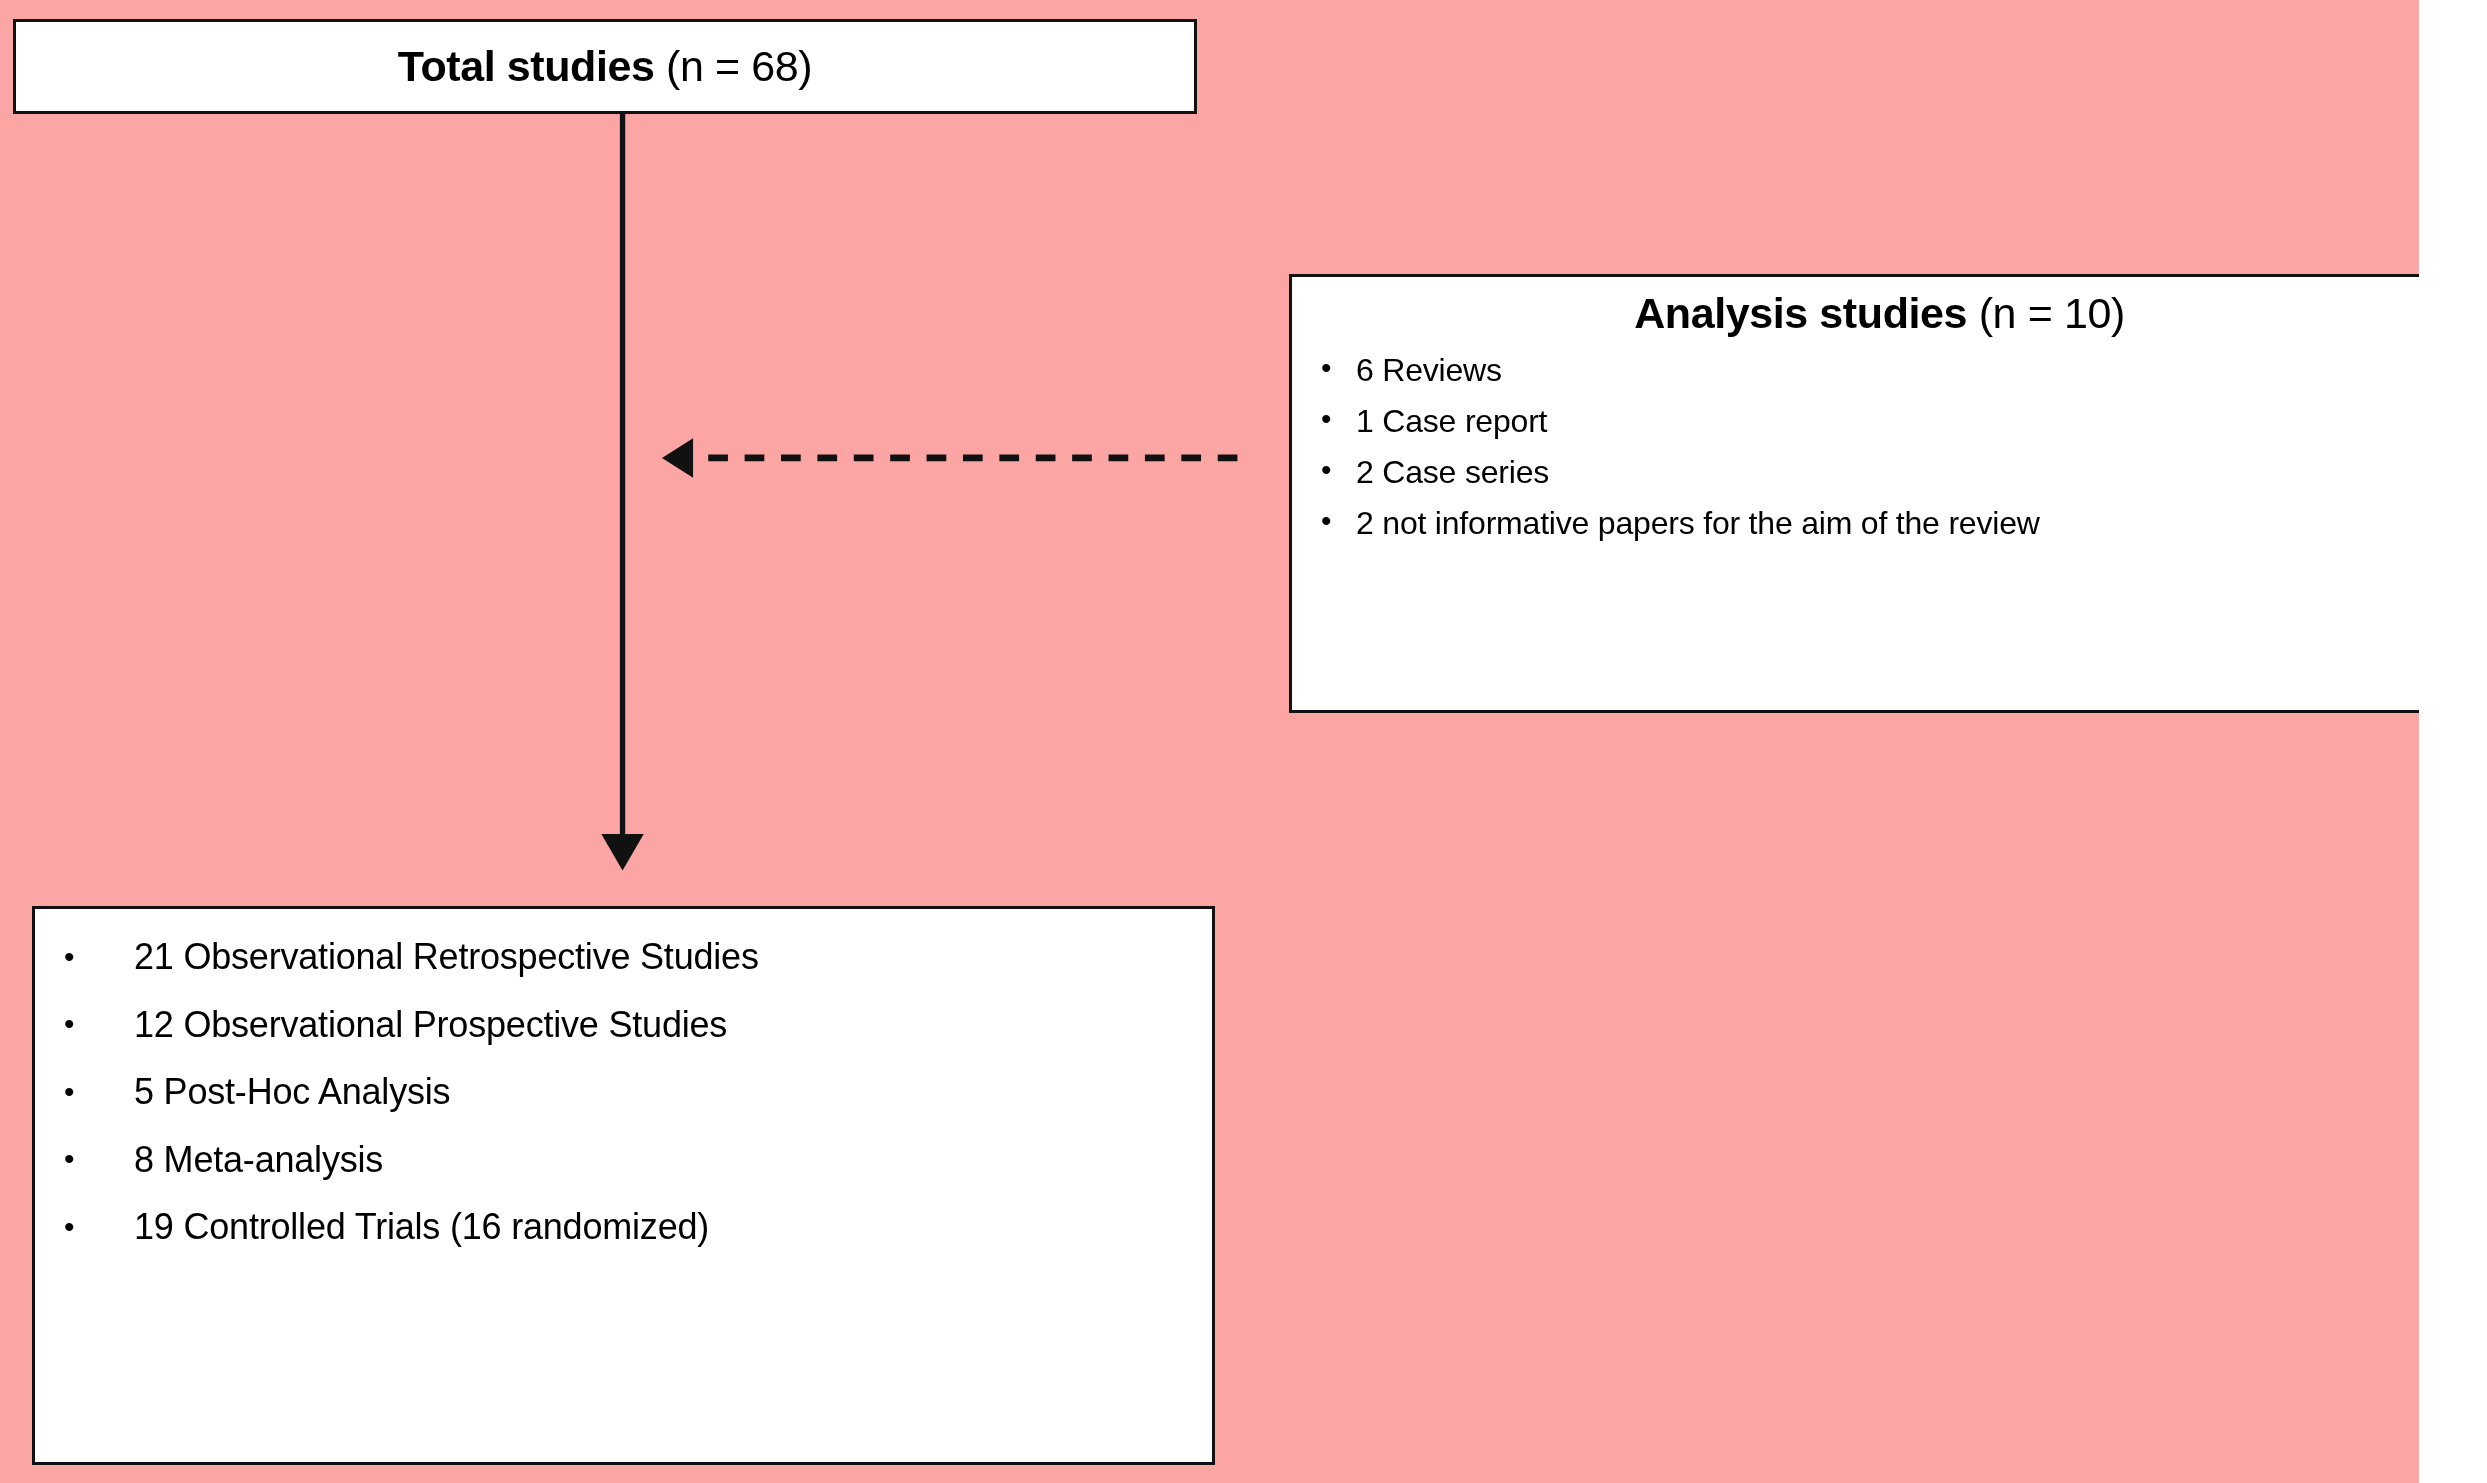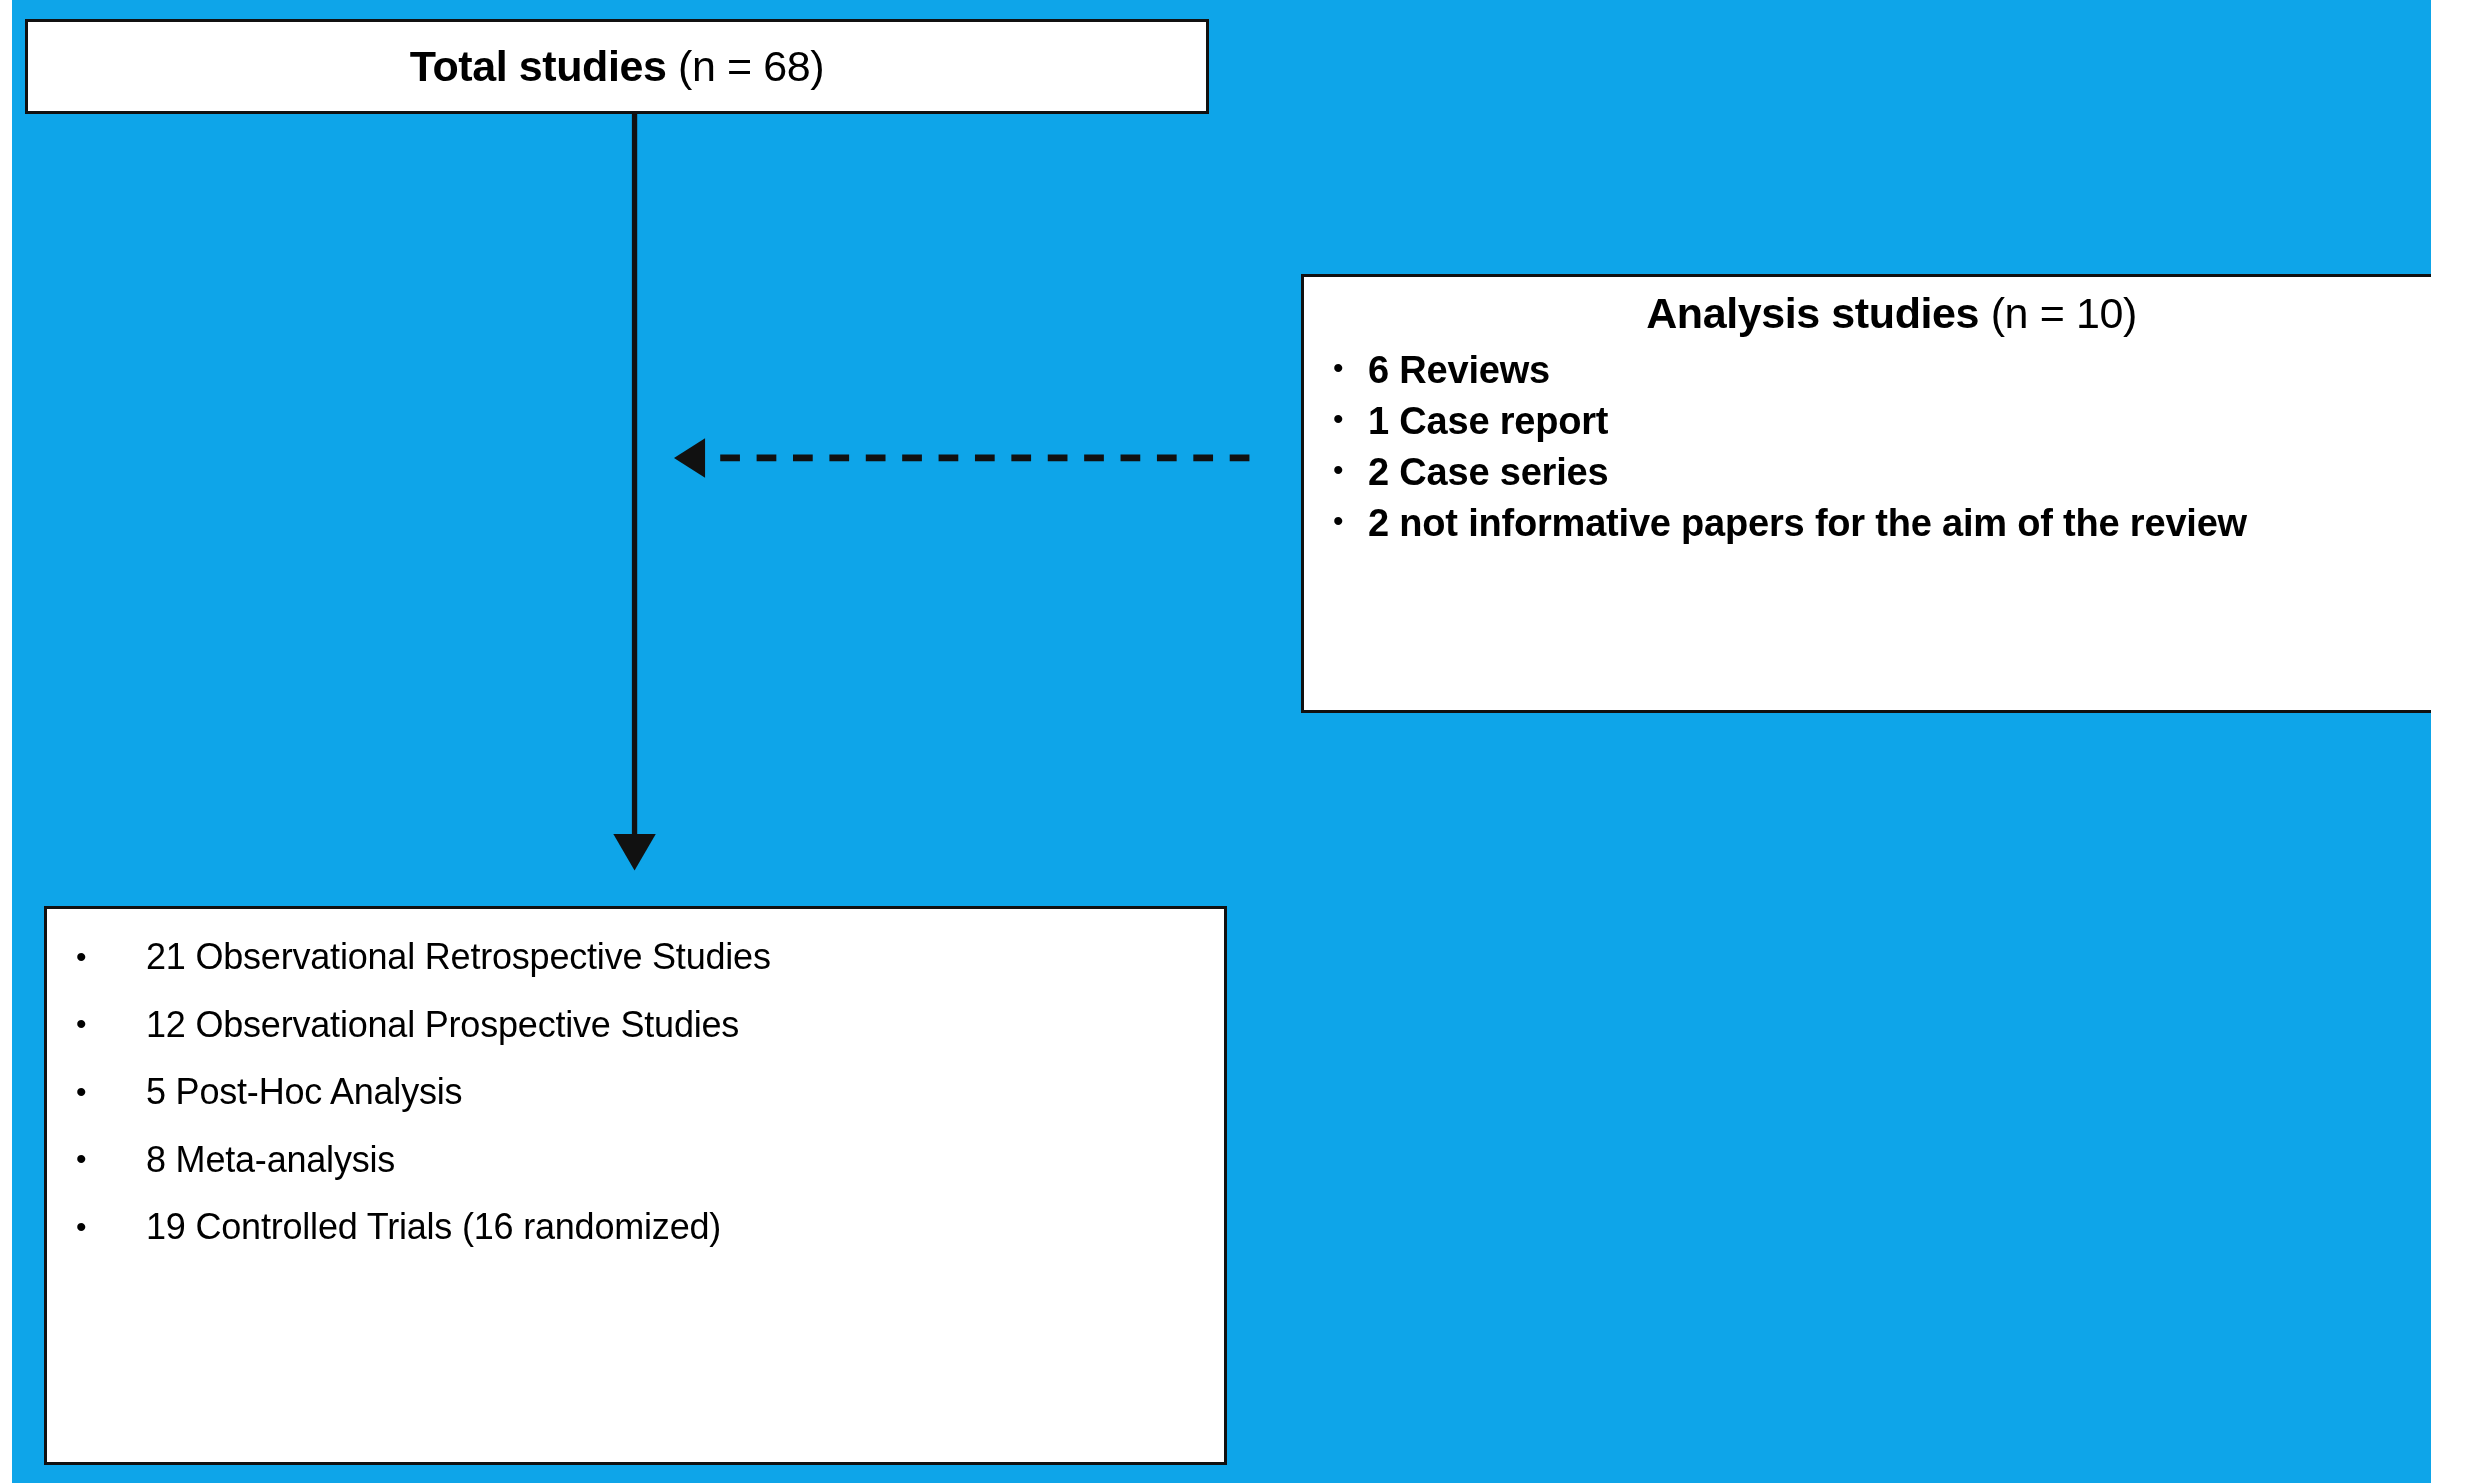--- a/index.html
+++ b/index.html
@@ -8,23 +8,22 @@
     background: #ffffff;
   }
   body {
     font-family: "Liberation Sans", sans-serif;
     color: #000000;
   }
   #canvas {
     position: relative;
     width: 2419px;
     height: 1483px;
-    background: #0ea5e9;
+    background: #fca5a5;
     overflow: hidden;
-    margin-left: 12px;
   }
 
   .flow-box {
     position: absolute;
     box-sizing: border-box;
     background: #ffffff;
     border: 3px solid #111111;
   }
 
   .box-title {
@@ -102,25 +101,24 @@
     margin-bottom: 3px;
   }
   #excluded-list .bullet-dot {
     width: 64px;
     padding-left: 29px;
     font-size: 30px;
     padding-top: 7.6px;
     box-sizing: border-box;
   }
   #excluded-list .bullet-text {
-    font-size: 38px;
+    font-size: 32px;
     line-height: 48px;
     padding-right: 39px;
     letter-spacing: -0.2px;
-    font-weight: bold;
   }
 
   
   #included-list {
     margin-top: 26px;
   }
   #included-list .bullet-row {
     margin-bottom: 23.5px;
   }
   #included-list .bullet-dot {

